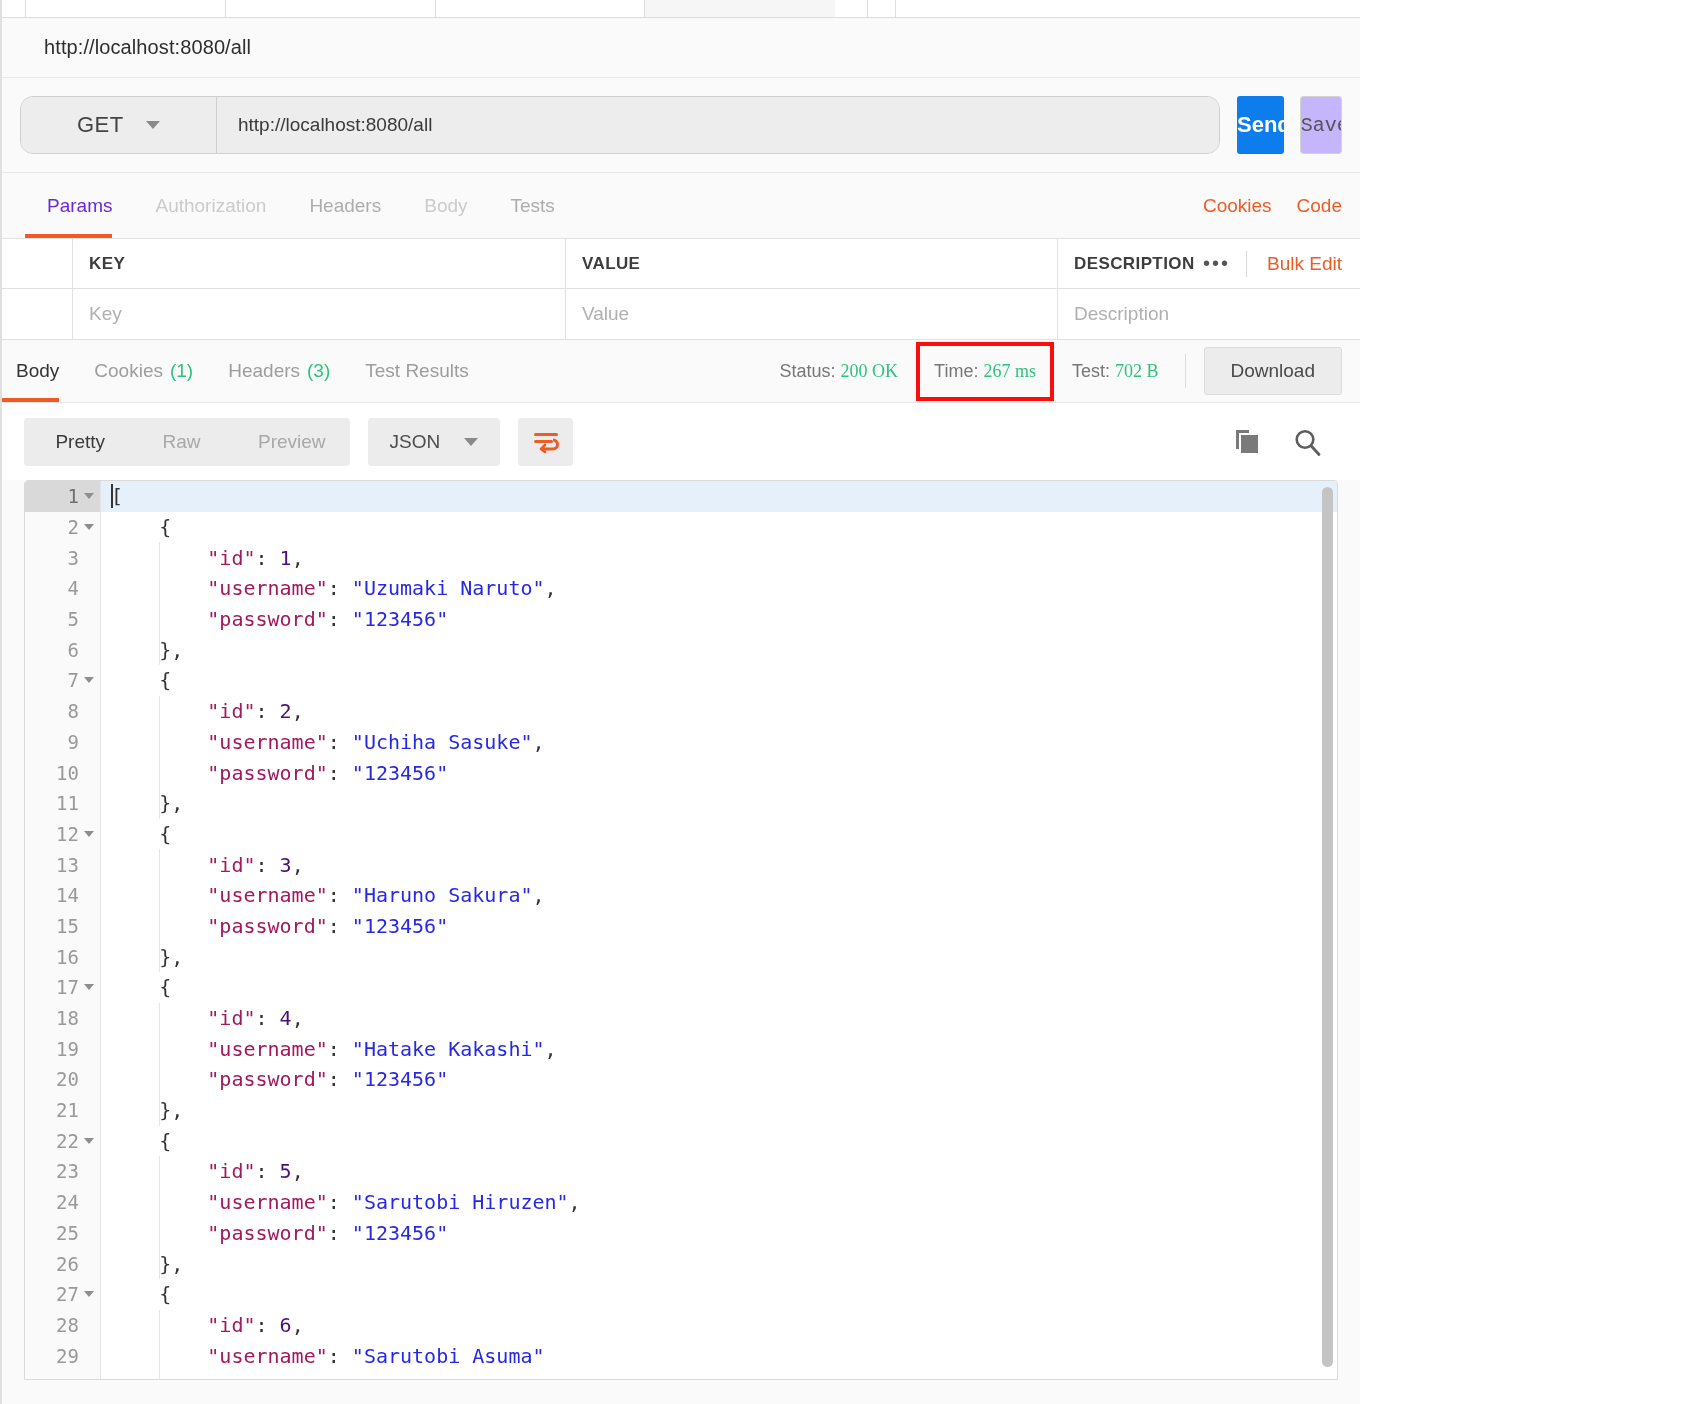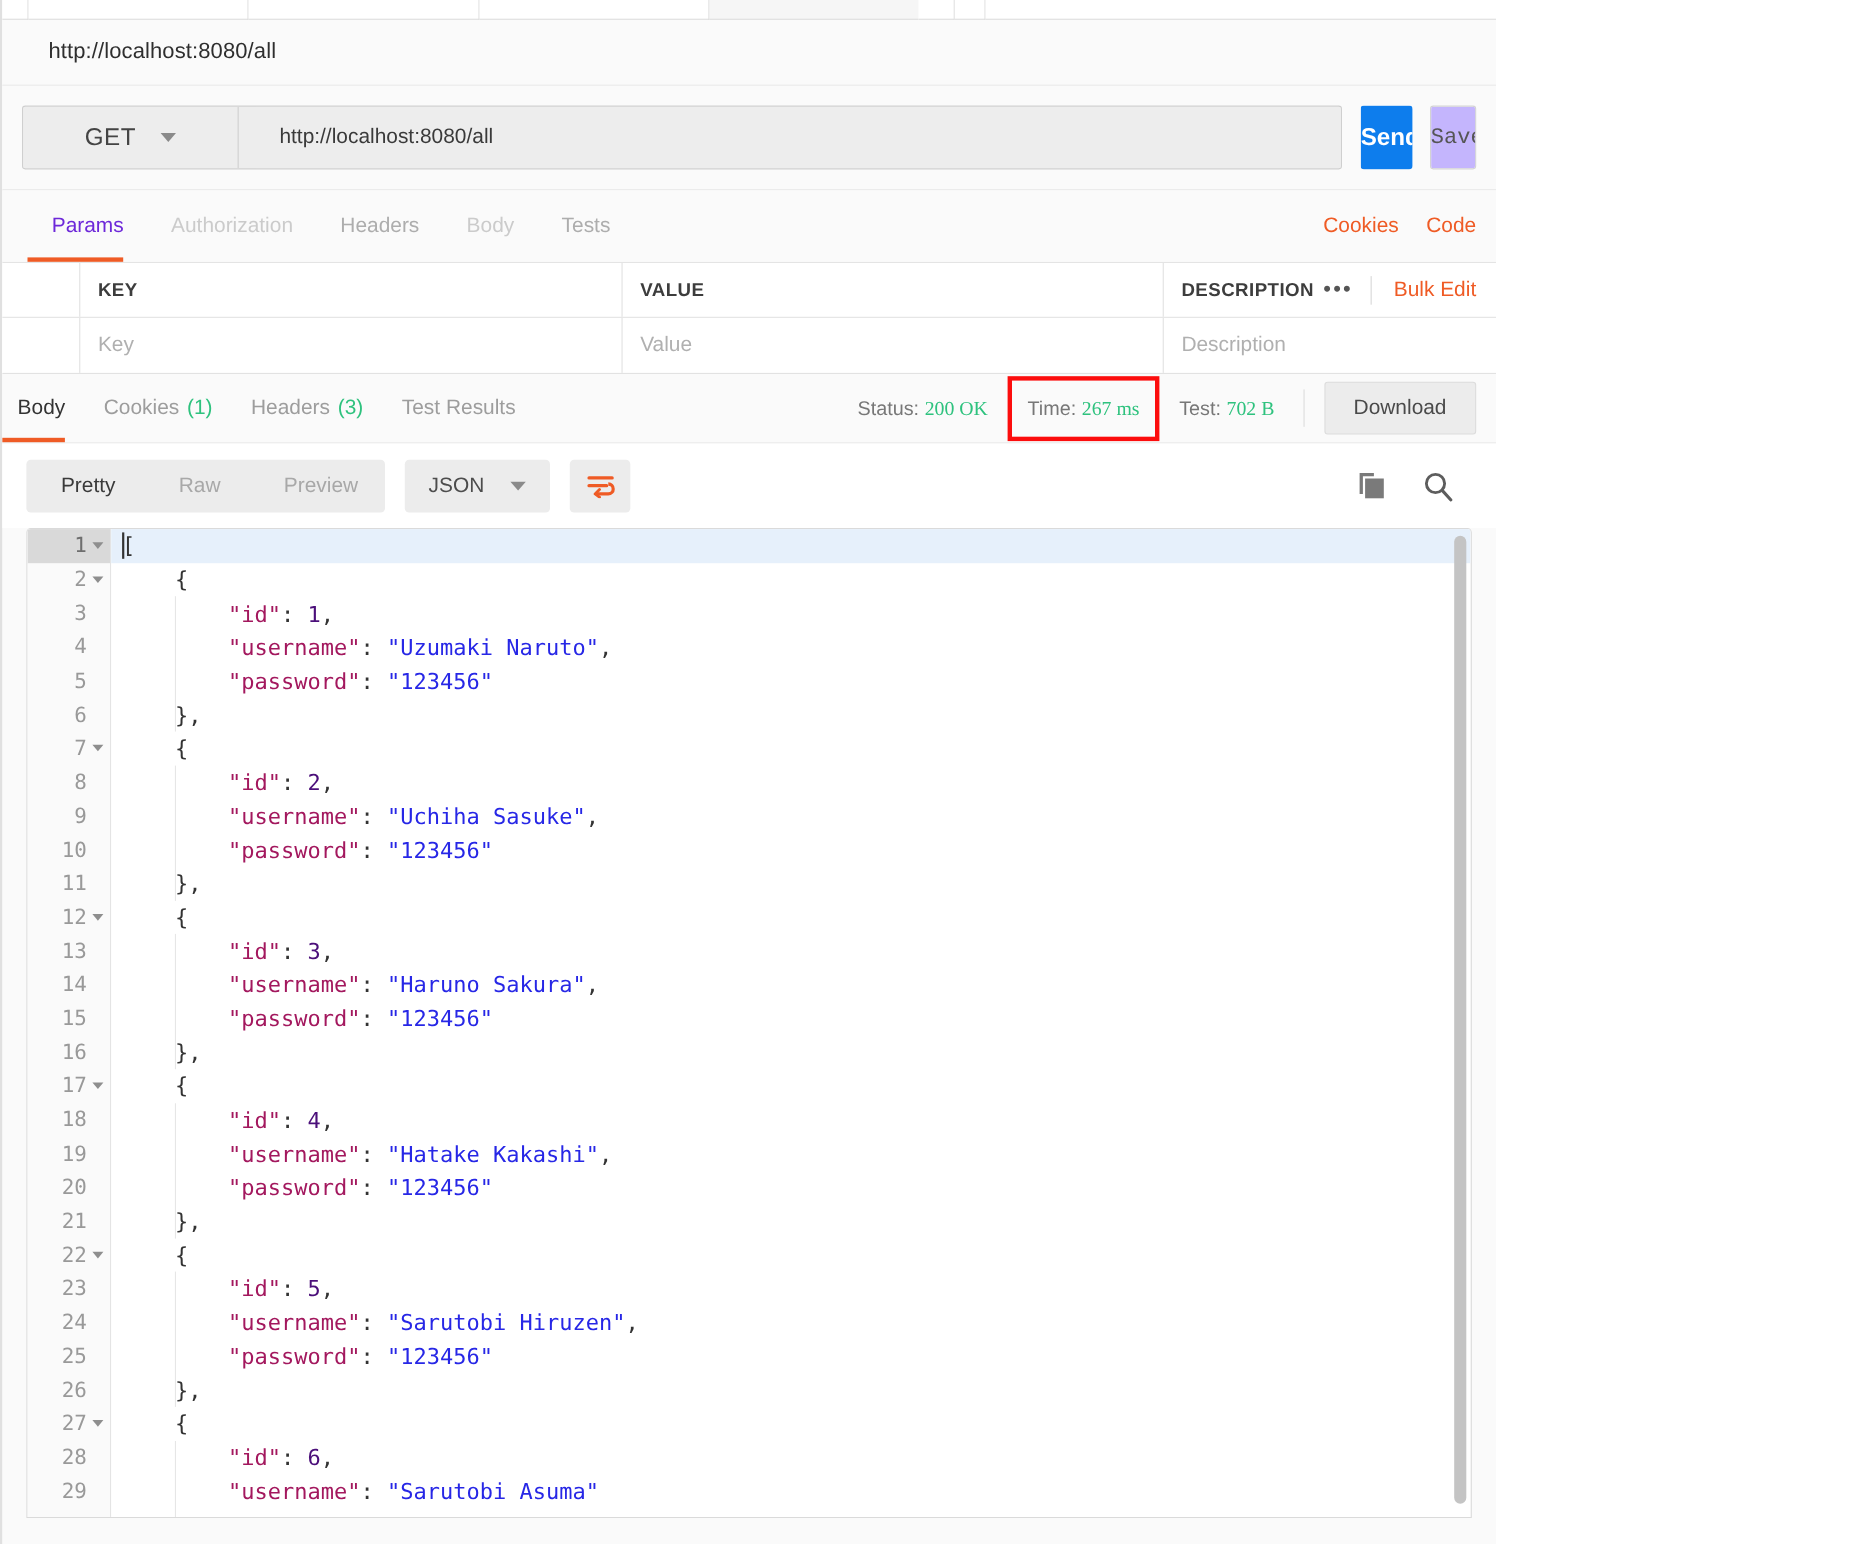--- a/index.html
+++ b/index.html
@@ -59,24 +59,23 @@
     display: flex;
     align-items: center;
     padding: 0 18px;
     border-bottom: 1px solid #e8e8e8;
   }
   .method-url {
     display: flex;
     flex: 0 0 1200px;
     height: 58px;
     border: 1px solid #cfcfcf;
-    border-radius: 3px;
+    border-radius: 13px;
     overflow: hidden;
     background: #ededed;
-    gap: 16px;
   }
   .method-box {
     width: 196px;
     display: flex;
     align-items: center;
     justify-content: flex-start;
     padding-left: 56px;
     gap: 22px;
     background: #ededed;
     border-right: 1px solid #cfcfcf;

